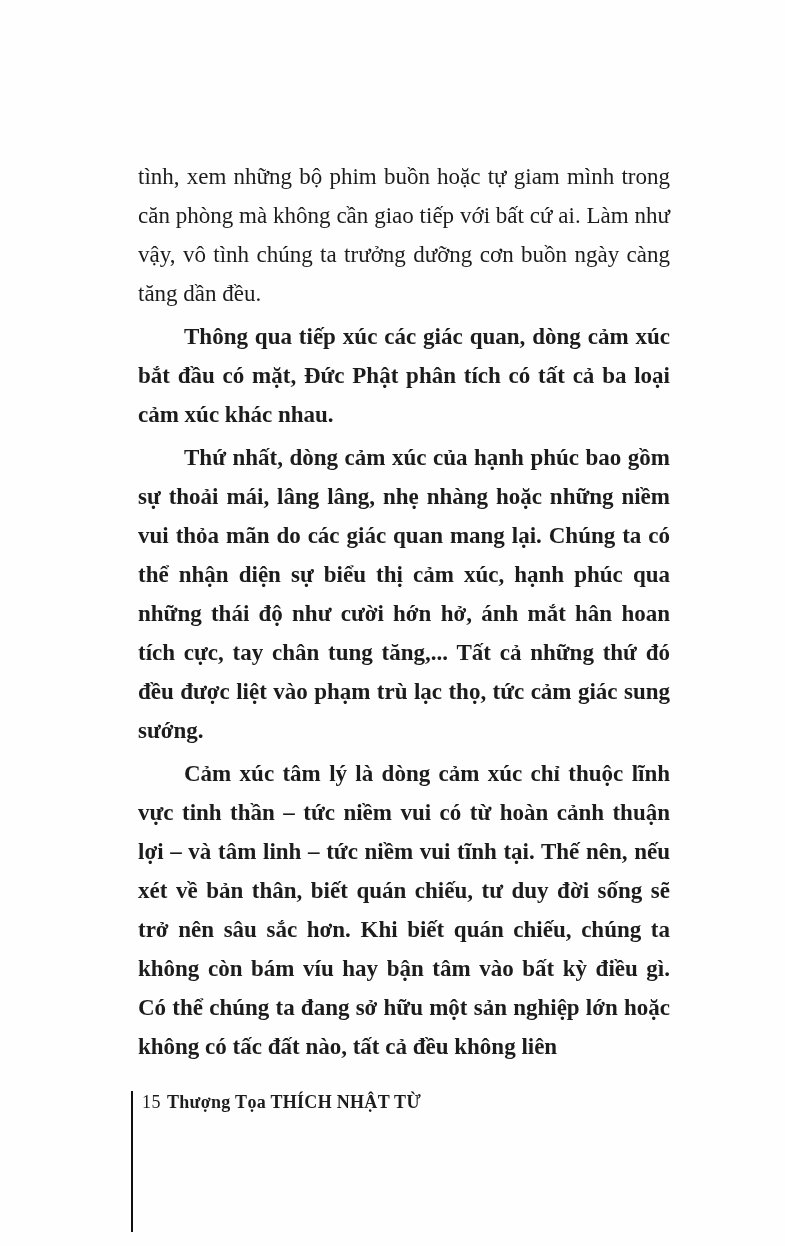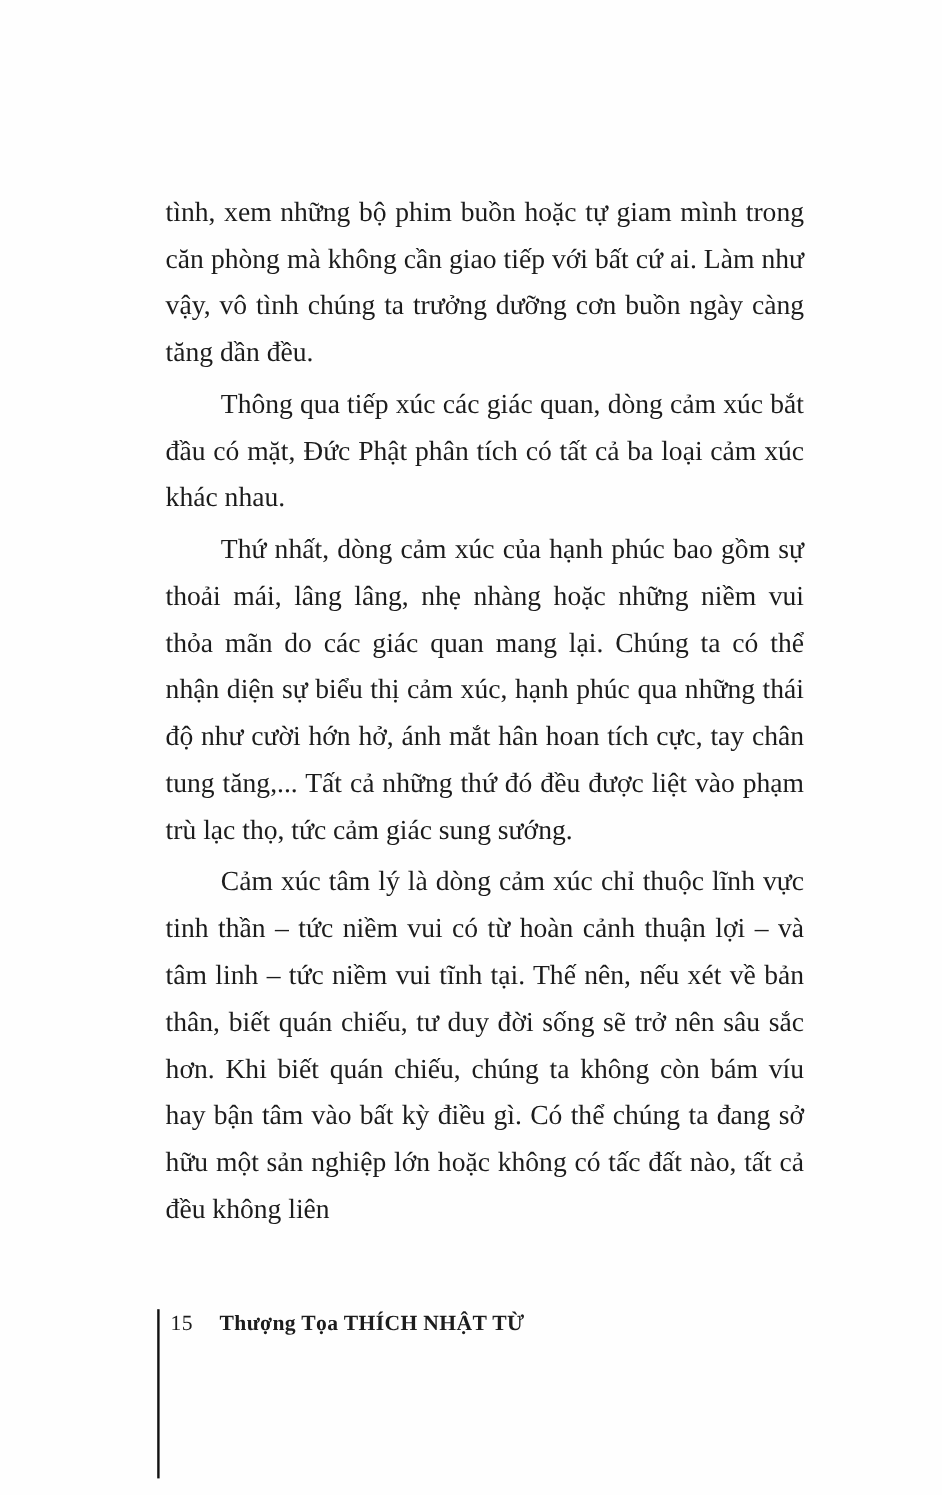--- a/index.html
+++ b/index.html
@@ -29,37 +29,38 @@
     line-height: 39px;
     text-align: justify;
     margin-top: 29px;
   }
   .text-block p {
     margin: 0 0 4px 0;
     padding: 0;
   }
   .text-block p.indent {
     text-indent: 46px;
+    font-weight: bold;
   }
   .footer {
     position: absolute;
     left: 142px;
     top: 1090px;
     width: 500px;
     font-size: 18px;
     line-height: 24px;
     white-space: nowrap;
   }
   .footer .page-num {
     font-weight: normal;
     letter-spacing: 0.5px;
   }
   .footer .author {
     font-weight: bold;
-    margin-left: 22px;
+    margin-left: 6px;
     letter-spacing: 0.3px;
   }
   .left-rule {
     position: absolute;
     left: 131px;
     top: 1091px;
     width: 2px;
     height: 141px;
     background: #111111;
   }

